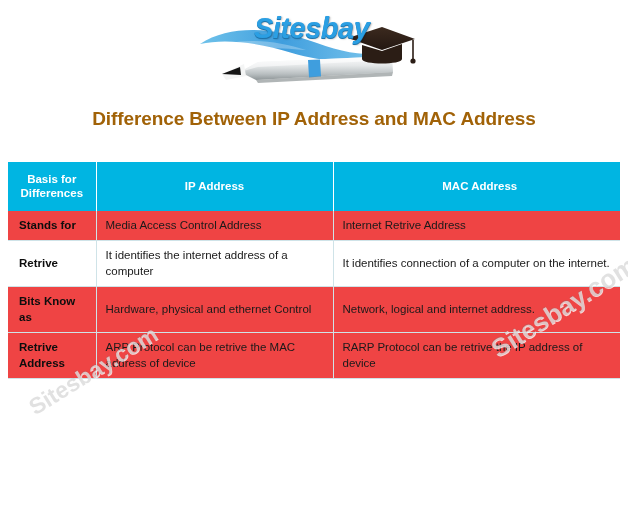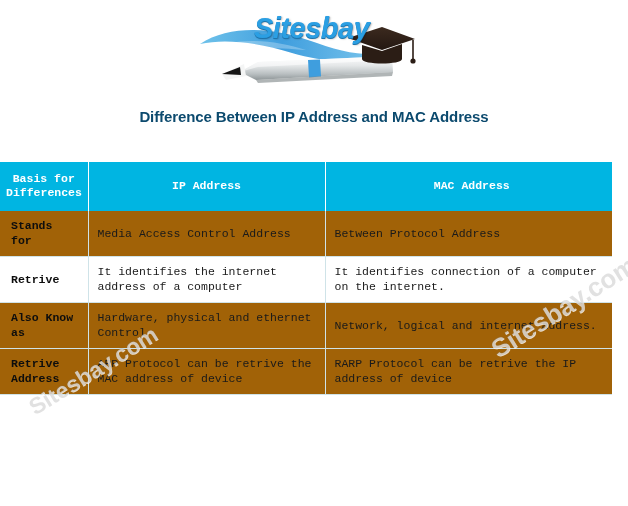--- a/index.html
+++ b/index.html
@@ -40,36 +40,35 @@
     font-size: 29px;
     letter-spacing: -0.5px;
     color: #2b9fe3;
     text-shadow: 0 1px 0 #1d74ac, 1px 1px 2px rgba(0,0,0,0.35);
     white-space: nowrap;
   }
 
   
   .page-title {
     text-align: center;
-    font-size: 15px;
-    font-weight: bold;
-    color: #0c4a6e;
+    font-size: 19px;
+    font-weight: bold;
+    color: #a16207;
     letter-spacing: -0.1px;
     margin: 0;
     padding: 12px 0 0 0;
     font-family: "Liberation Sans", "DejaVu Sans", sans-serif;
   }
 
   
   .table-wrap {
     position: absolute;
-    left: 0;
+    left: 8px;
     top: 162px;
     width: 612px;
-    font-family: Liberation Mono, monospace;
   }
   table.cmp {
     width: 612px;
     border-collapse: collapse;
     table-layout: fixed;
     background: #ffffff;
   }
   table.cmp col.c1 { width: 88px; }
   table.cmp col.c2 { width: 237px; }
   table.cmp col.c3 { width: 287px; }
@@ -97,21 +96,21 @@
     border-bottom: 1px solid #cfe3e8;
     line-height: 1.35;
     box-sizing: border-box;
   }
   table.cmp td:last-child { border-right: none; }
   table.cmp td.basis {
     font-weight: bold;
     color: #0d0d0d;
     padding-left: 11px;
   }
-  table.cmp tbody tr.alt td { background: #a16207; }
+  table.cmp tbody tr.alt td { background: #ef4444; }
   table.cmp tbody tr.plain td { background: #ffffff; }
 
   
   .wm {
     position: absolute;
     font-family: "Liberation Sans", "DejaVu Sans", sans-serif;
     font-weight: bold;
     color: rgba(120,120,120,0.22);
     text-shadow: 0 1px 0 rgba(255,255,255,0.8);
     white-space: nowrap;
@@ -201,29 +200,29 @@
           <span>Differences</span>
         </th>
         <th>IP Address</th>
         <th>MAC Address</th>
       </tr>
     </thead>
     <tbody>
       <tr class="alt">
         <td class="basis">Stands for</td>
         <td>Media Access Control Address</td>
-        <td>Between Protocol Address</td>
+        <td>Internet Retrive Address</td>
       </tr>
       <tr class="plain">
         <td class="basis">Retrive</td>
         <td>It identifies the internet address of a computer</td>
         <td>It identifies connection of a computer on the internet.</td>
       </tr>
       <tr class="alt">
-        <td class="basis">Also Know as</td>
+        <td class="basis">Bits Know as</td>
         <td>Hardware, physical and ethernet Control</td>
         <td>Network, logical and internet address.</td>
       </tr>
       <tr class="alt">
         <td class="basis">Retrive Address</td>
         <td>ARP Protocol can be retrive the MAC address of device</td>
         <td>RARP Protocol can be retrive the IP address of device</td>
       </tr>
     </tbody>
   </table>

